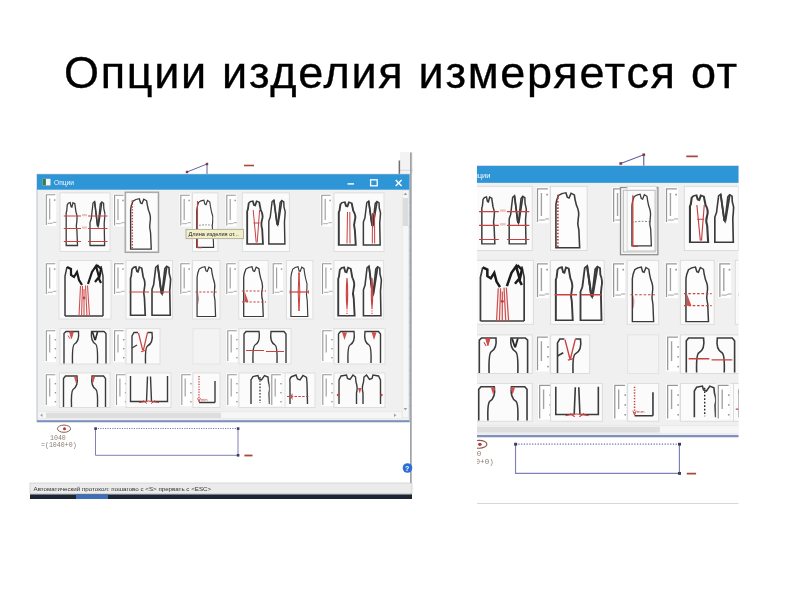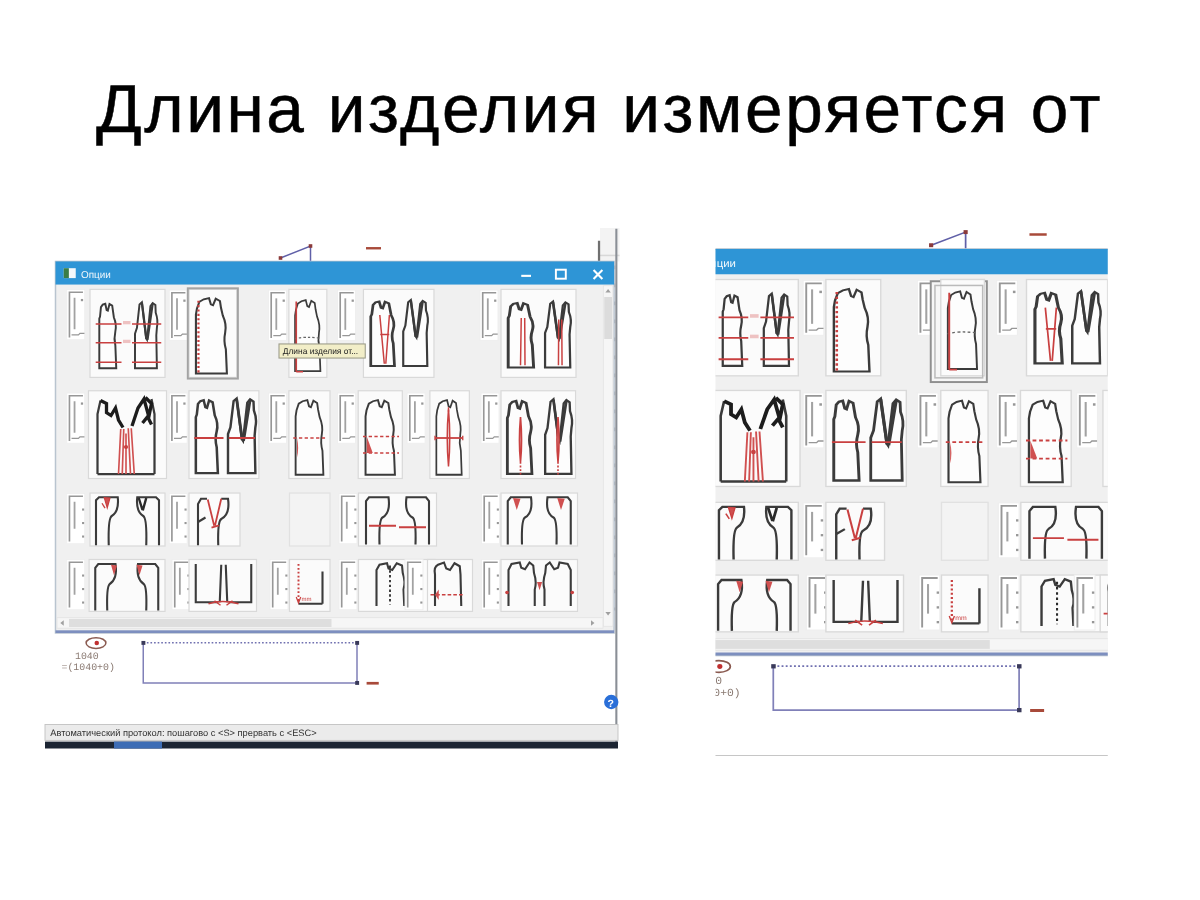--- a/index.html
+++ b/index.html
@@ -2,21 +2,21 @@
 <html><head>
 <meta charset="utf-8">
 <style>
 html,body{margin:0;padding:0;width:800px;height:600px;background:#ffffff;overflow:hidden}
 .title{position:absolute;left:64px;top:47px;font-family:"Liberation Sans",sans-serif;font-weight:normal;font-size:45px;color:#000000;white-space:nowrap;letter-spacing:1.7px;-webkit-text-stroke:0.35px #000}
 svg{position:absolute;left:0;top:0}
 </style>
 </head>
 <body>
 
-<div class="title">Длина изделия измеряется от</div>
+<div class="title">Опции изделия измеряется от</div>
 <svg width="800" height="600" viewBox="0 0 800 600">
 <defs>
 
 <path id="dressA" d="M1.2,45 L1.2,12 L1.7,10.5 L2.3,4.2 L3.5,2.6 L5.2,2.0 L6.1,6.2 L6.9,6.6 L8.0,2.2 L9.8,3.2 L10.3,6.8 L10.9,11 Q12.9,15.8 11.9,20.4 Q10.8,25.2 11.9,29.8 L12.5,45 Z"></path>
 <path id="dressW" d="M2,52 L2,13 L2.6,9 L4,4.6 L6.5,3 L9.5,2.2 L10.6,6.4 L11.8,7.0 L13.4,2.6 L15.8,4.2 L16.4,8.6 L17.4,13.6 Q19.8,19.6 18.8,25 Q17.8,30.6 19.2,36 L19.8,52 Z"></path>
 
 <g id="dressB">
 <path d="M1.2,45 L1.2,22 L2.5,18 L4.2,2.5 L5.8,1 L8.6,25 L9.2,26 L11.5,3.5 L13,1.5 L14.8,2.8 L15,8 Q16.8,13 15.8,18 L15.4,23 L15.8,45 Z"></path>
 <path d="M5.8,1.2 L8.8,25.5 M13,1.8 L9.5,26" fill="none" stroke-width="1.5"></path>
 </g>

